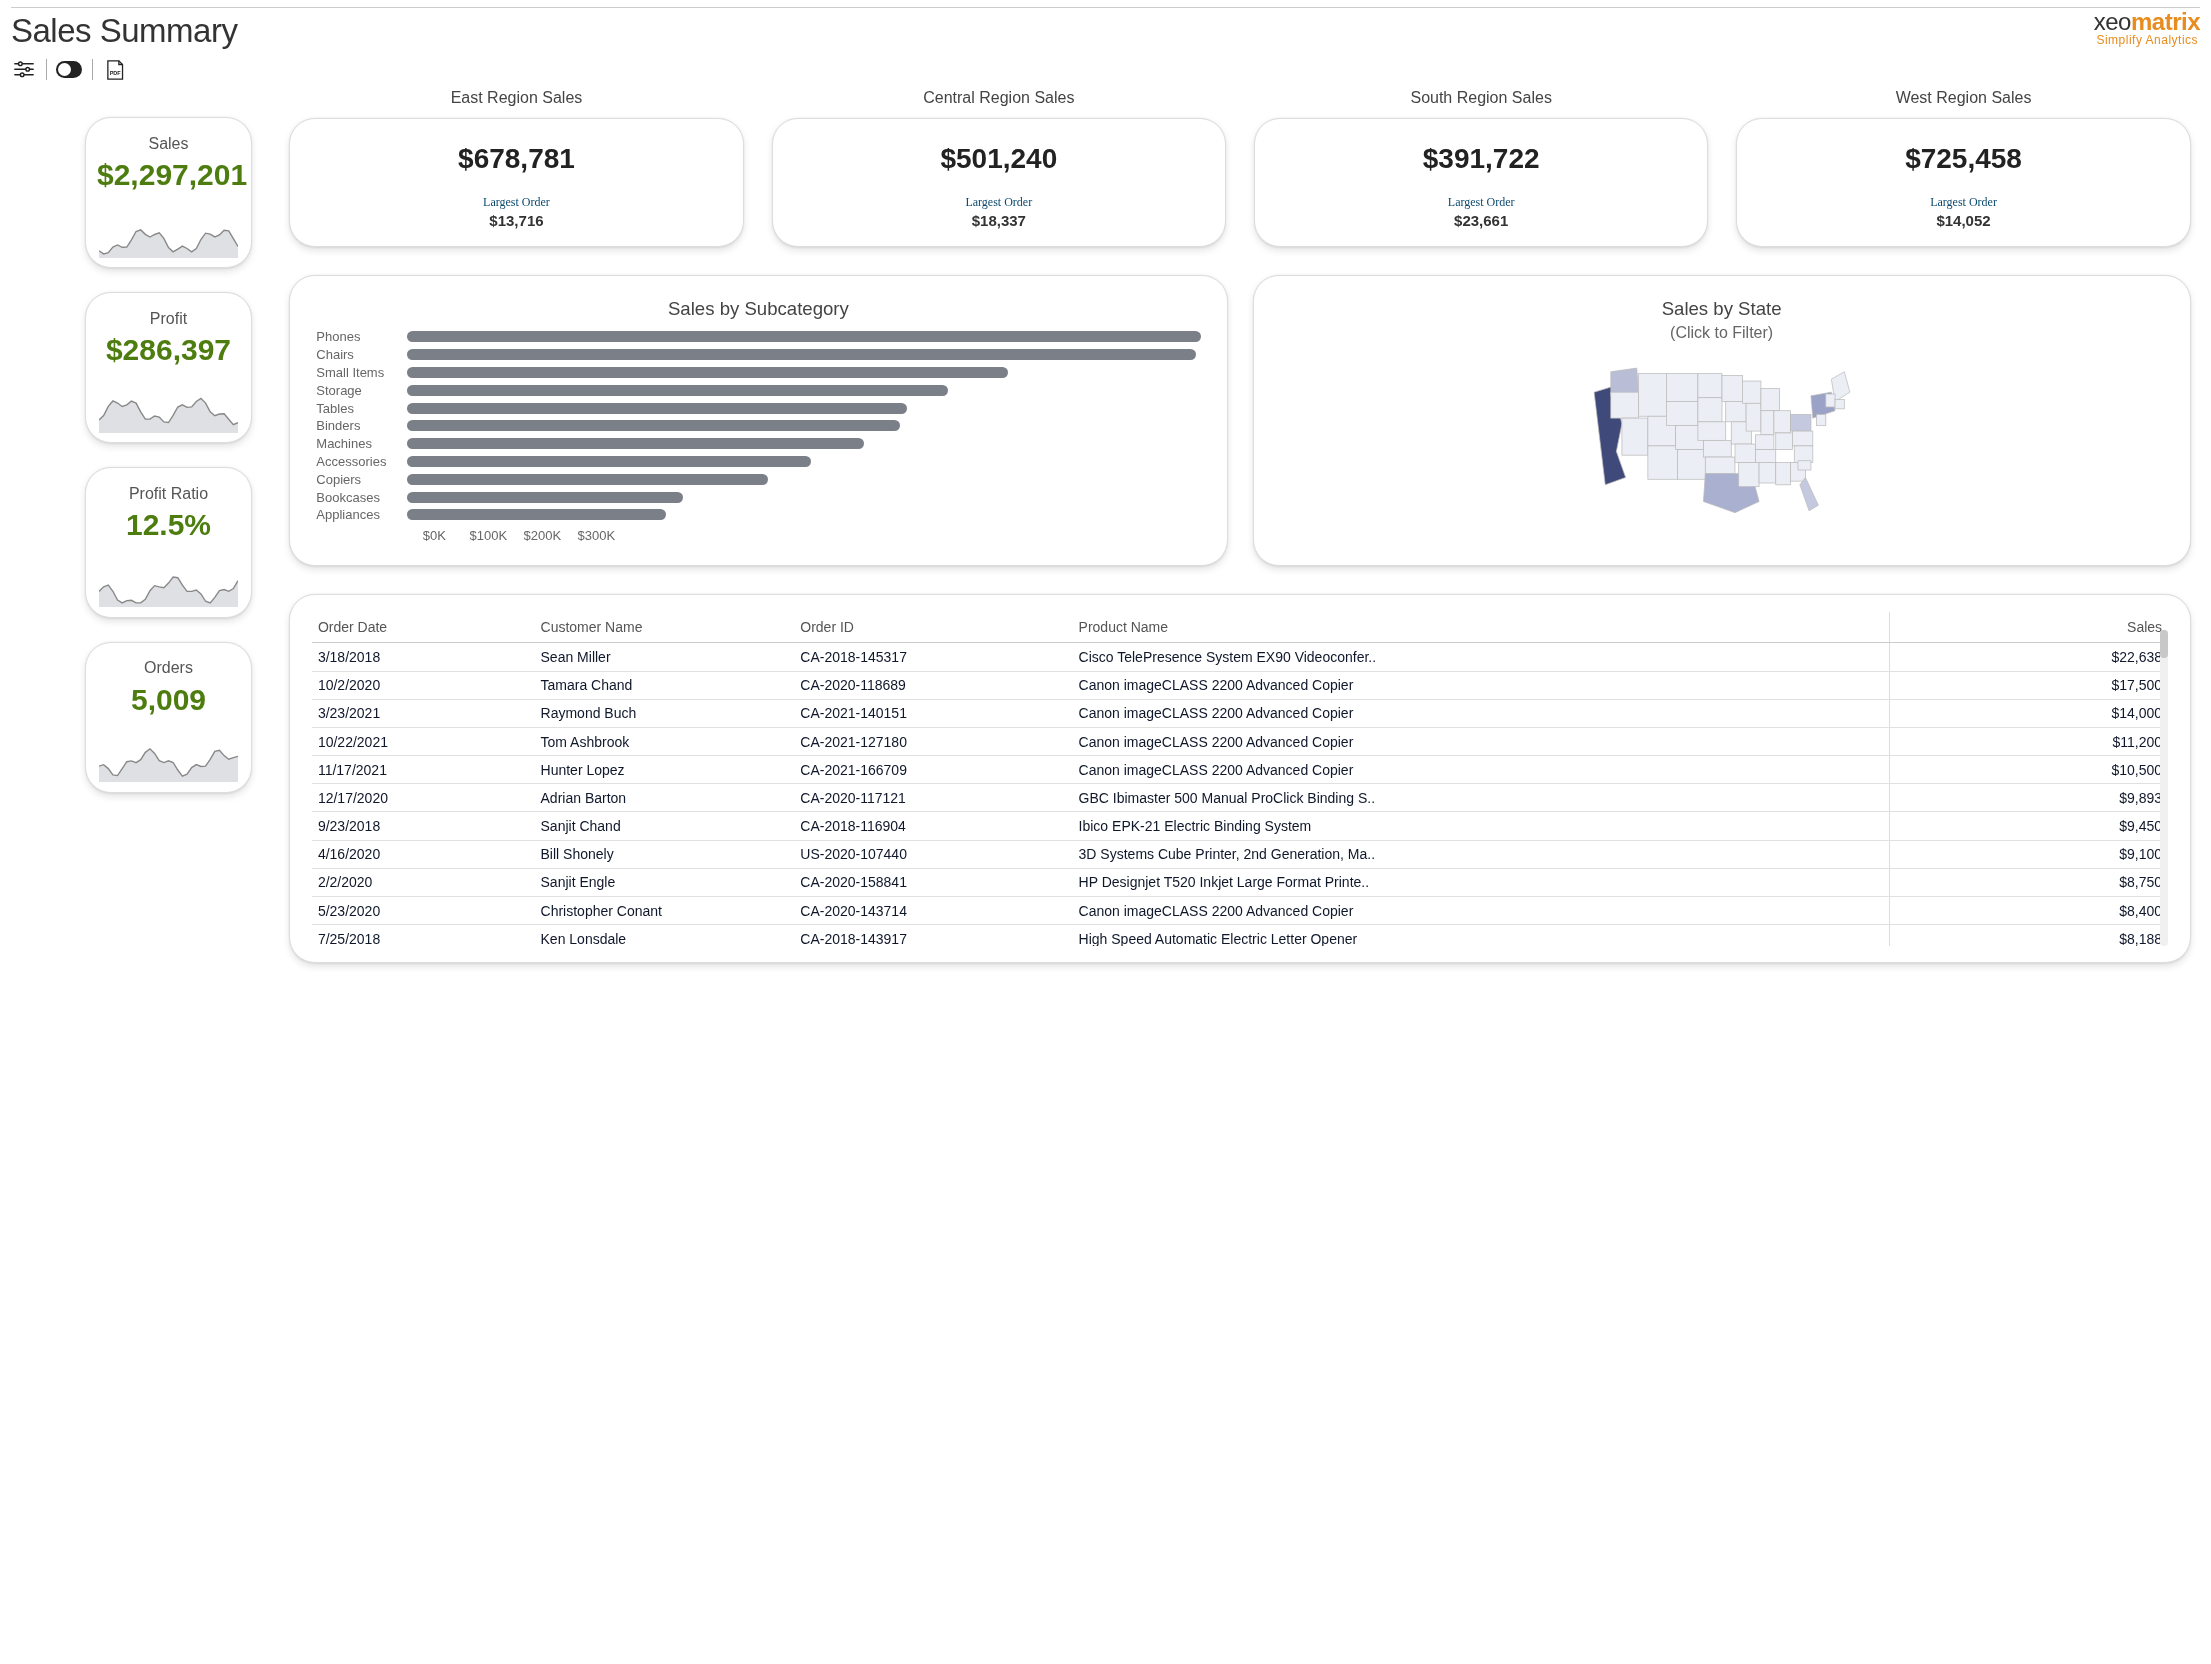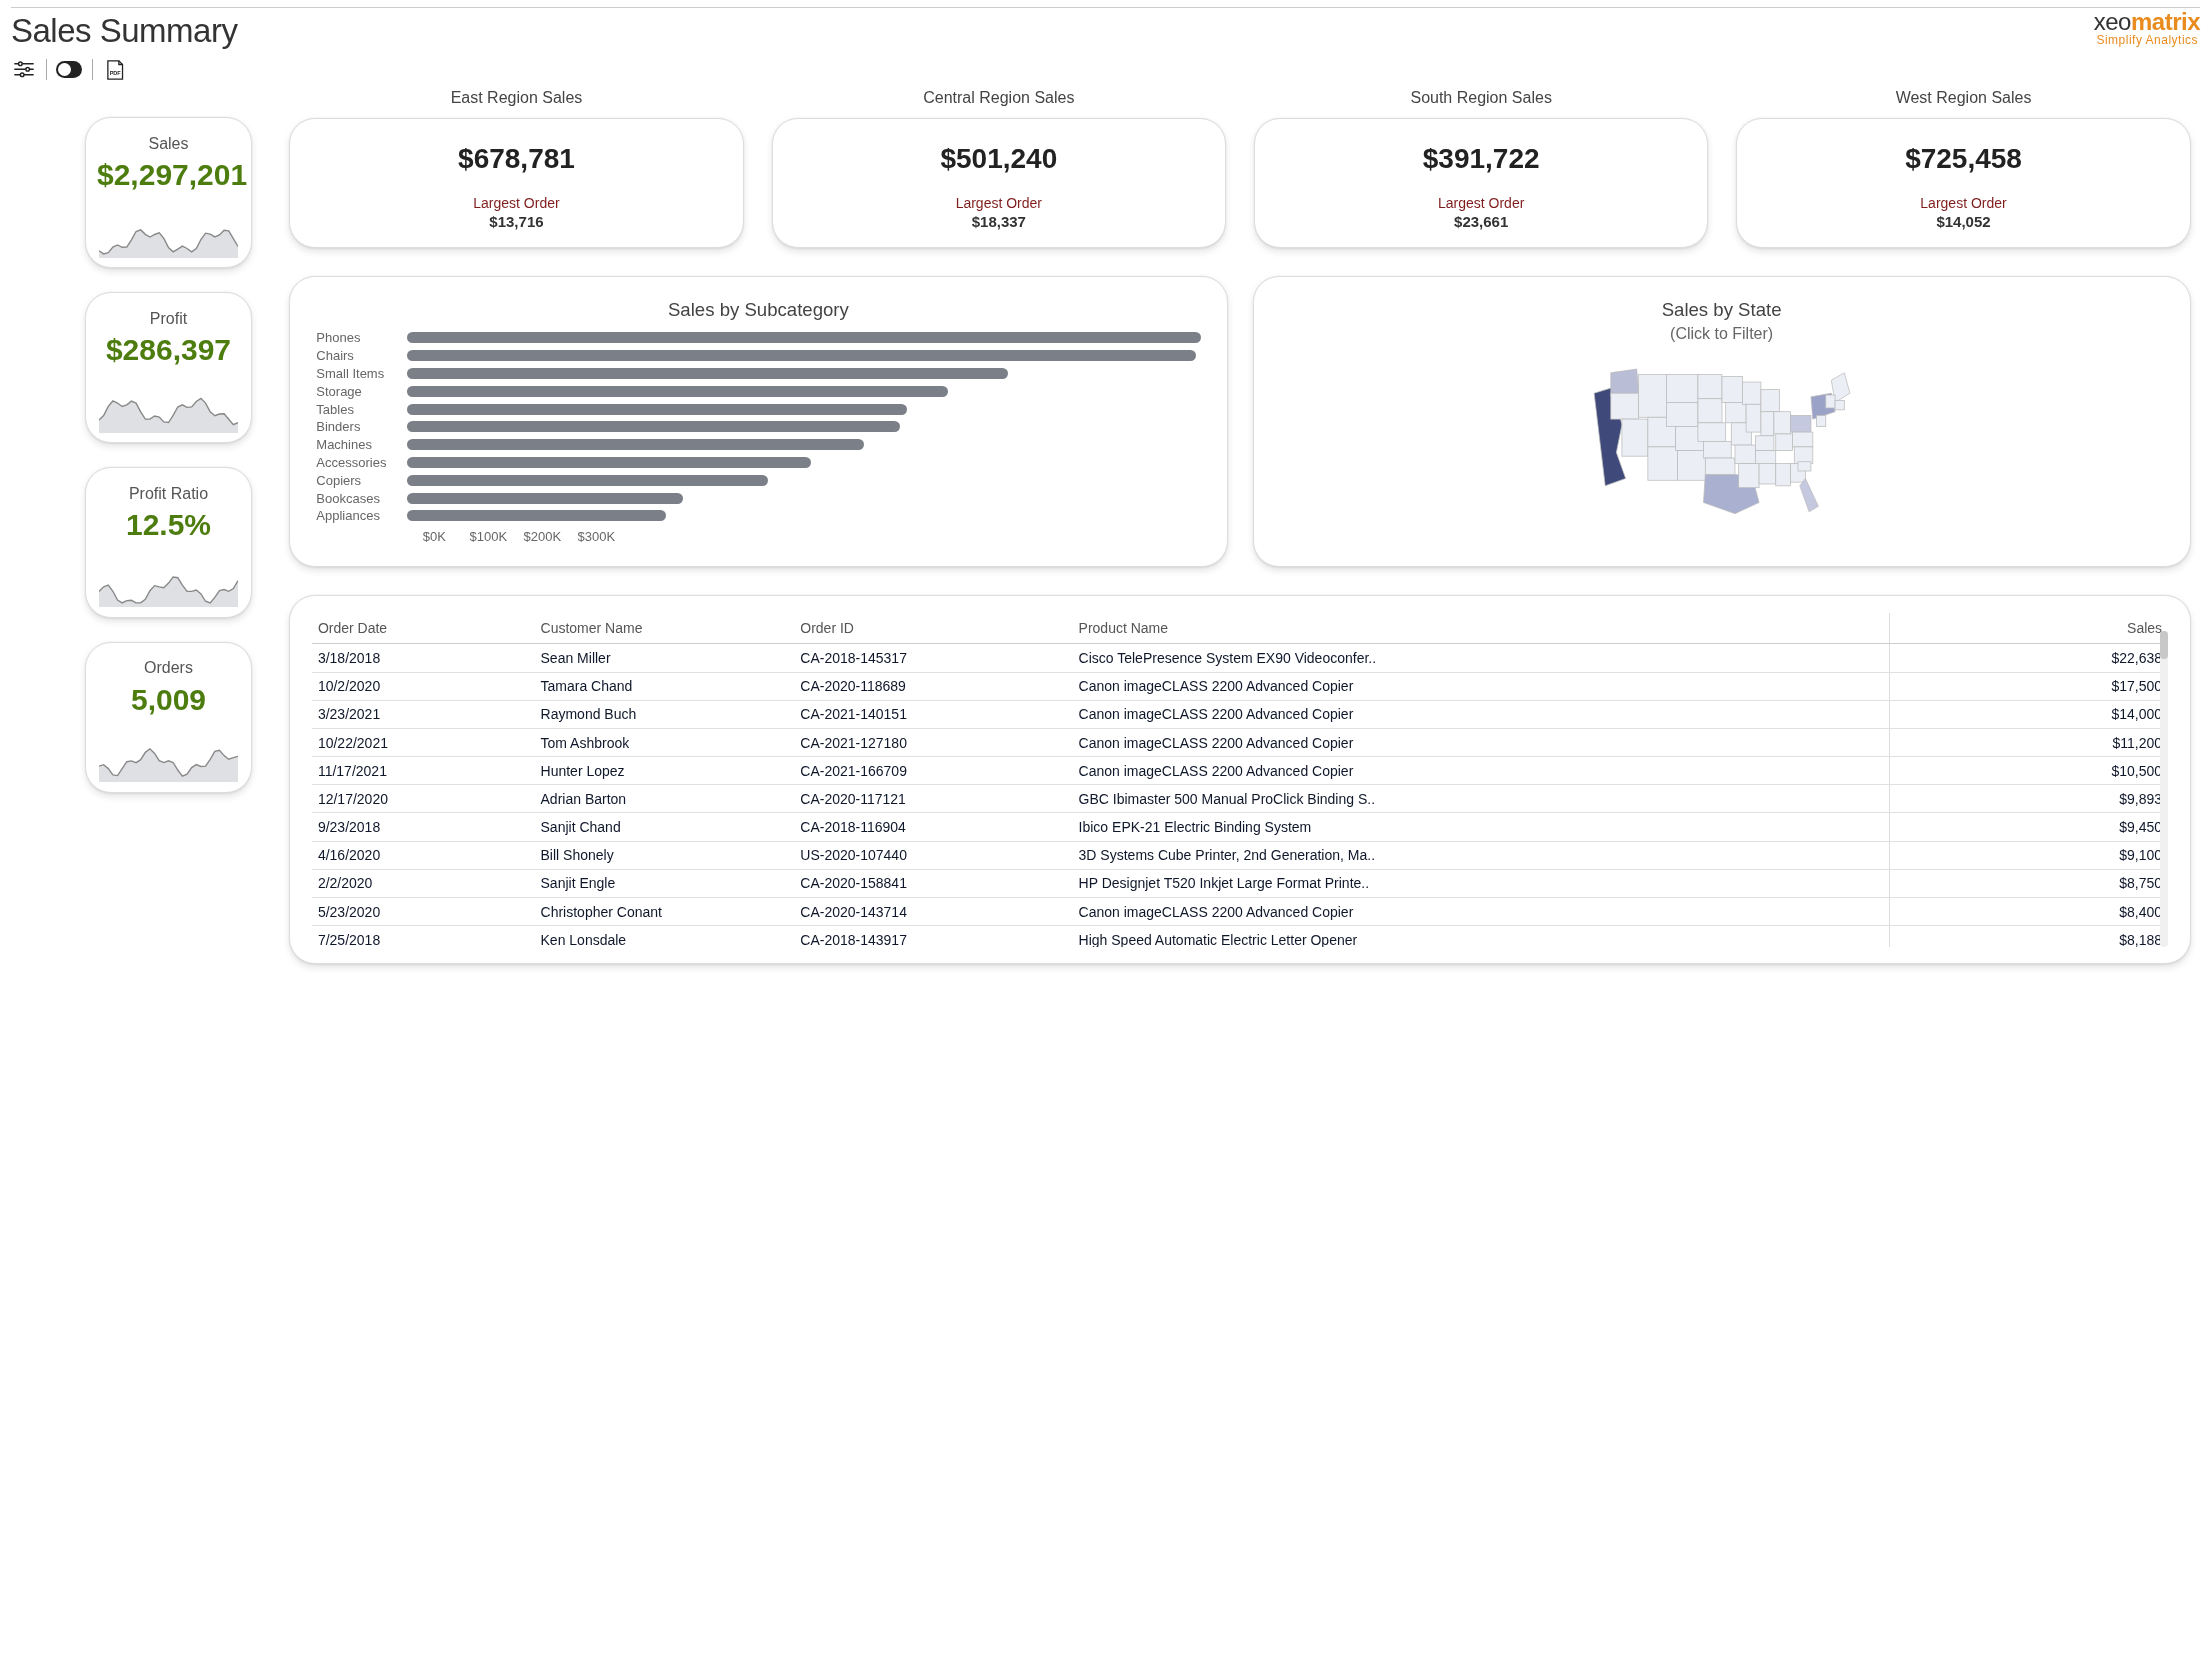--- a/index.html
+++ b/index.html
@@ -25,21 +25,21 @@
   .kpi-label { font-size: 16px; color: #555; font-weight: 400; }
   .kpi-value { font-size: 30px; font-weight: 700; color: #4d7c0f; margin-top: 5.6px; }
   .spark-wrap { margin-top: 9.3px; height: 56px; display:flex; align-items:flex-end; justify-content:center;}
 
   .main-col { display: flex; flex-direction: column; gap: 28px; }
   .region-row { display: grid; grid-template-columns: repeat(4, 1fr); gap: 28px; }
   .region-block { text-align: center; }
   .region-title { font-size: 16px; color: #444; margin-bottom: 11px; }
   .region-card { padding: 24px 9.3px 16.7px 9.3px; }
   .region-val { font-size: 28px; font-weight: 700; color: #222; }
-  .region-sub-label { font-size: 14px; color: #7f1d1d; margin-top: 20.4px; }
+  .region-sub-label { font-size: 12px; color: #0c4a6e; margin-top: 20.4px; font-family: Liberation Serif, serif; }
   .region-sub-val { font-size: 15px; font-weight: 600; margin-top: 1.9px; }
 
   .mid-row { display: grid; grid-template-columns: 1fr 1fr; gap: 25px; }
   .chart-card { padding: 22px 26px; }
   .chart-title { text-align: center; font-size: 18.6px; color: #444; margin-bottom: 9.3px; font-weight:400;}
   .chart-sub { text-align: center; font-size: 16px; color: #666; margin-top: -5.6px; margin-bottom: 9.3px;}
   .bars { display: flex; flex-direction: column; gap: 2.8px; }
   .bar-row { display: flex; align-items: center; gap: 7.4px; height: 15px; }
   .bar-row .lbl { width: 83px; text-align: left; font-size: 13px; color: #666; white-space:nowrap;}
   .bar-row .track { flex: 1; position:relative; }

